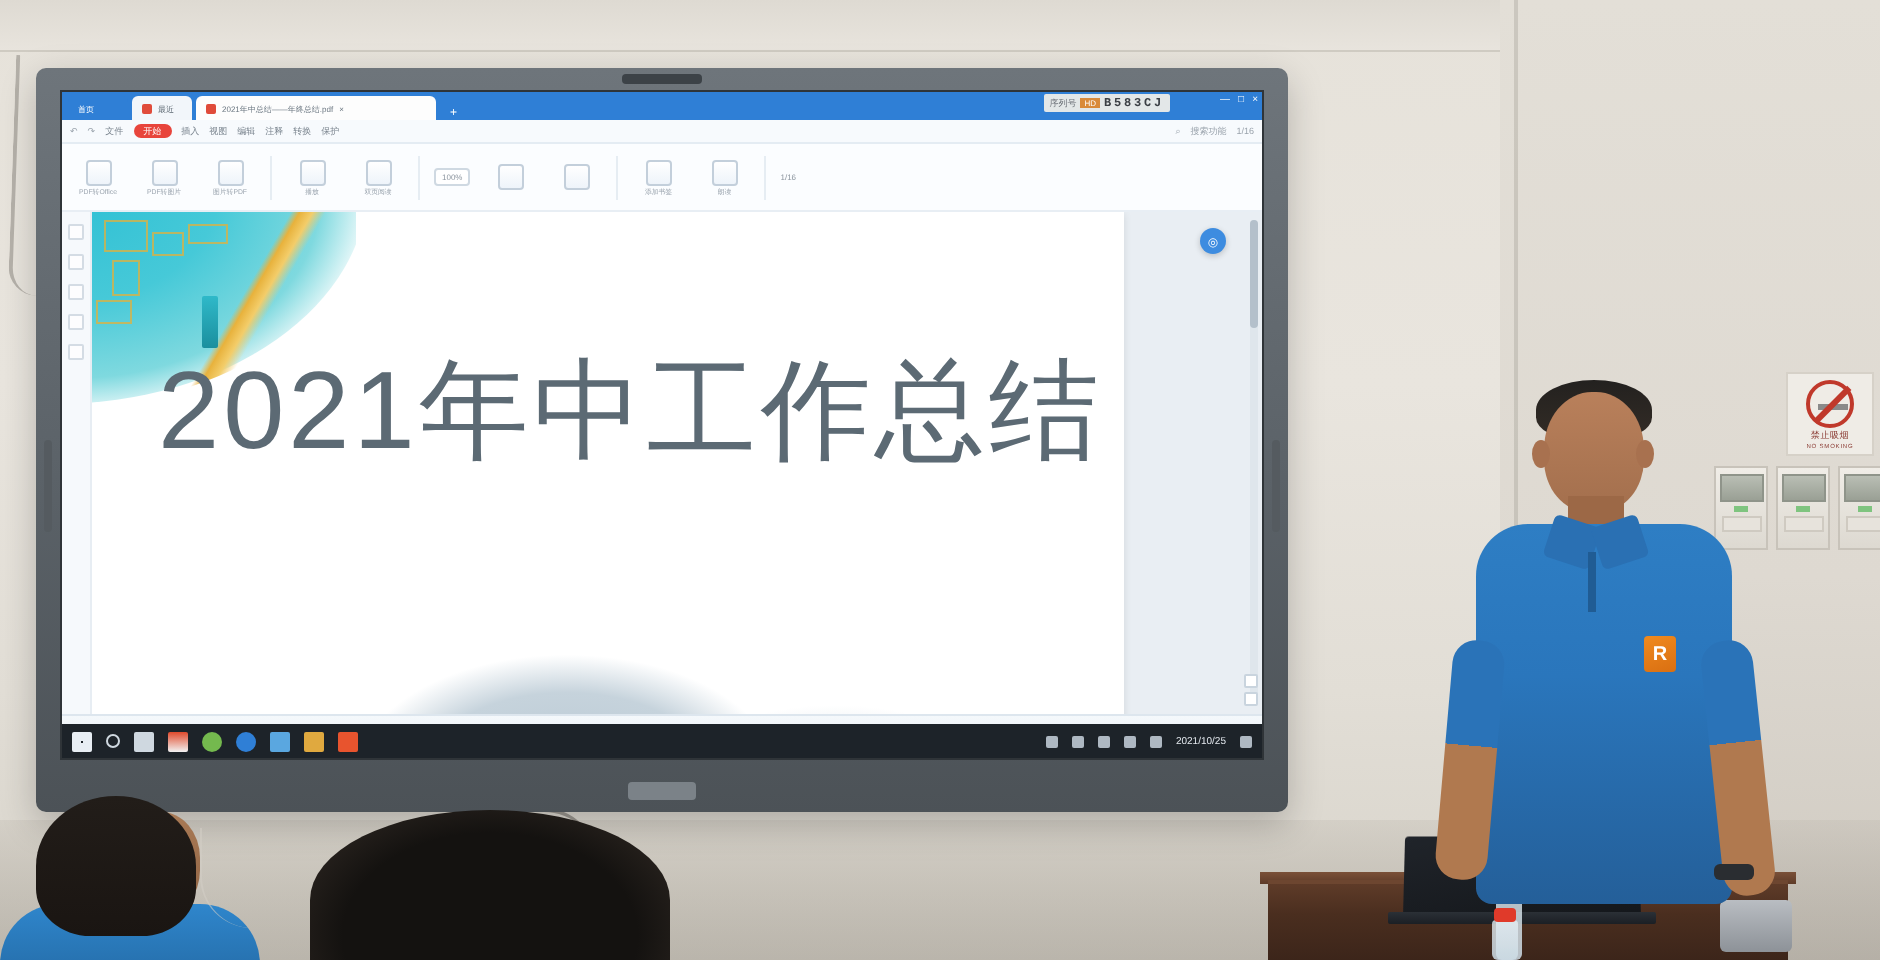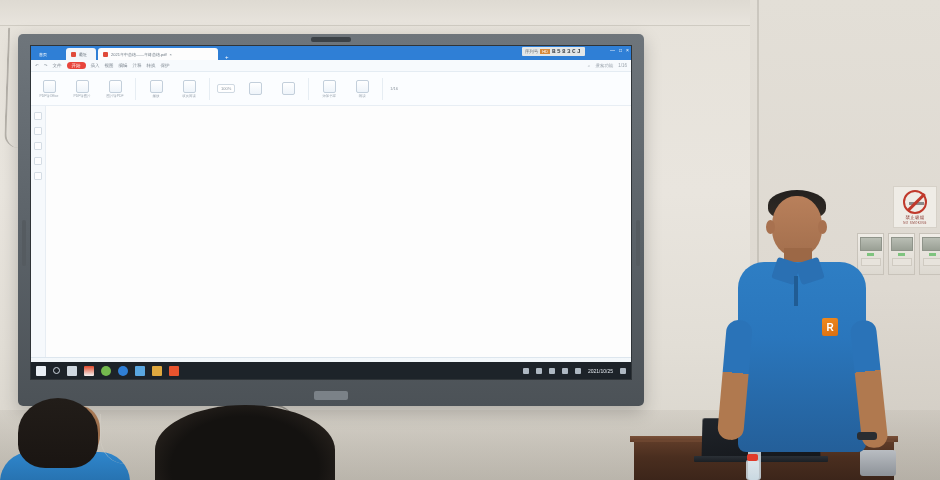--- a/index.html
+++ b/index.html
@@ -579,20 +579,44 @@
     </div>
 
     <div id="left-rail">
       <div class="rail-ico"></div>
       <div class="rail-ico"></div>
       <div class="rail-ico"></div>
       <div class="rail-ico"></div>
       <div class="rail-ico"></div>
     </div>
 
+    <div id="doc-area">
+      <div id="slide">
+        <div id="slide-corner"></div>
+        <div id="slide-corner-gold"></div>
+        <div class="circuit" style="left:6px;top:4px;width:22px;height:16px;"></div>
+        <div class="circuit" style="left:30px;top:10px;width:16px;height:12px;"></div>
+        <div class="circuit" style="left:10px;top:24px;width:14px;height:18px;"></div>
+        <div class="circuit" style="left:48px;top:6px;width:20px;height:10px;"></div>
+        <div class="circuit" style="left:2px;top:44px;width:18px;height:12px;"></div>
+        <div id="slide-tickmark"></div>
+        <div id="slide-title">2021年中工作总结</div>
+        <div id="slide-mountains"></div>
+      </div>
+
+      <div id="doc-fab">◎</div>
+
+      <div id="doc-scroll">
+          <i></i>
+        </div>
+      <div id="doc-rightbtns">
+        <div class="drb"></div>
+        <div class="drb"></div>
+      </div>
+    </div>
 
     <div id="statusbar">
       <div class="sb-ico"></div>
       <div class="sb-ico"></div>
       <div class="sb-ico"></div>
       <div class="sb-ico"></div>
       <div class="sb-ico"></div>
       <div class="sb-ico"></div>
       <div class="sb-ico"></div>
       <div class="sb-zoom">100%</div>

